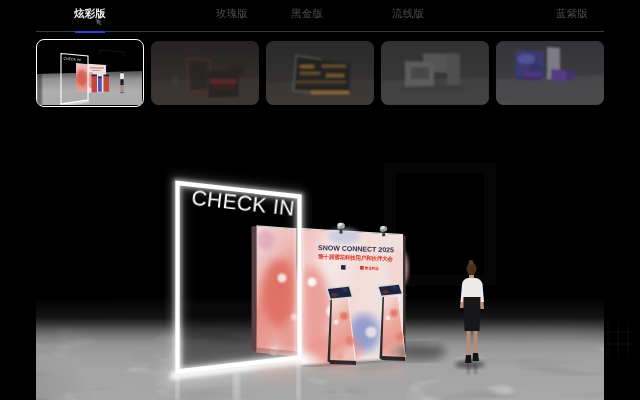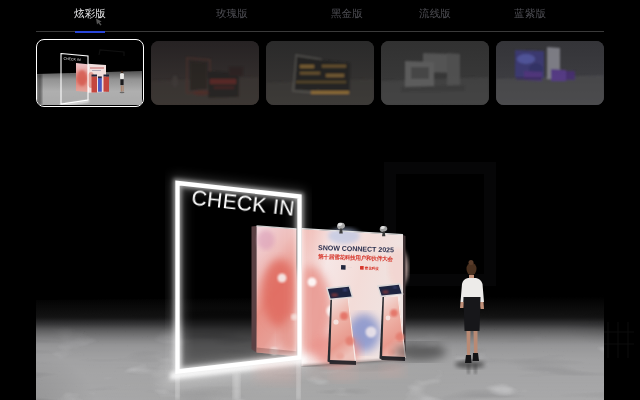--- a/index.html
+++ b/index.html
@@ -245,35 +245,35 @@
     <polygon points="473.5,331 477.5,331 477.5,354 474,354" fill="#b98a74"></polygon>
     <polygon points="466,355 471,355 471.5,363 465,363" fill="#141416"></polygon>
     <polygon points="473,353 478,353 479,361 472.5,361" fill="#141416"></polygon>
   </g>
 </svg>
 
 <div class="abs" style="left:0;top:0;width:640px;height:36px;z-index:2">
 
   <div class="abs" style="left:36px;top:31px;width:568px;height:1px;background:#3a3a3a"></div>
 
-  <div class="abs" style="left:47px;top:8px;width:86px;text-align:center;font-size:10.5px;color:#ededef;font-weight:normal;letter-spacing:0.2px">炫彩版</div>
+  <div class="abs" style="left:47px;top:8px;width:86px;text-align:center;font-size:10.5px;color:#ededef;font-weight:bold;letter-spacing:0.2px">炫彩版</div>
 
   <div class="abs" style="left:75px;top:30.5px;width:30px;height:2.5px;background:#2946d8"></div>
 
   <svg class="abs" style="left:93px;top:18px" width="11" height="11" viewBox="0 0 11 11">
     <path d="M3,0.5 L4,6.5 L5.4,4.9 L7.4,7.6 L8.6,6.8 L6.6,4.2 L8.6,3.6 Z" fill="#9a9a9a" opacity="0.55"></path>
   </svg>
 
   <div class="abs" style="left:162px;top:8px;width:86px;text-align:right;font-size:10.5px;color:#4e4e54;letter-spacing:0.2px">玫瑰版</div>
 
-  <div class="abs" style="left:277px;top:8px;width:86px;text-align:right;font-size:10.5px;color:#4e4e54;letter-spacing:0.2px">黑金版</div>
-
-  <div class="abs" style="left:392px;top:8px;width:86px;text-align:center;font-size:10.5px;color:#4e4e54;letter-spacing:0.2px">流线版</div>
-
-  <div class="abs" style="left:514px;top:8px;width:86px;text-align:left;font-size:10.5px;color:#4e4e54;letter-spacing:0.2px">蓝紫版</div>
+  <div class="abs" style="left:291px;top:8px;width:86px;text-align:left;font-size:10.5px;color:#4e4e54;letter-spacing:0.2px">黑金版</div>
+
+  <div class="abs" style="left:392px;top:8px;width:86px;font-size:10.5px;color:#4e4e54;letter-spacing:0.2px">流线版</div>
+
+  <div class="abs" style="left:502px;top:8px;width:86px;text-align:right;font-size:10.5px;color:#4e4e54;letter-spacing:0.2px">蓝紫版</div>
 </div>
 
 <div class="abs" style="left:36px;top:39px;width:108px;height:68px;border:1.5px solid #fff;border-radius:8px;overflow:hidden;background:#000;z-index:2">
   <svg width="105" height="65" viewBox="0 0 105 65">
     <defs>
       <linearGradient id="t1floor" x1="0" y1="0" x2="0" y2="1">
         <stop offset="0" stop-color="#1e1e1e"></stop>
           <stop offset="0.25" stop-color="#7c7c7c"></stop>
         <stop offset="0.6" stop-color="#a4a4a4"></stop>
           <stop offset="1" stop-color="#9c9c9c"></stop>

